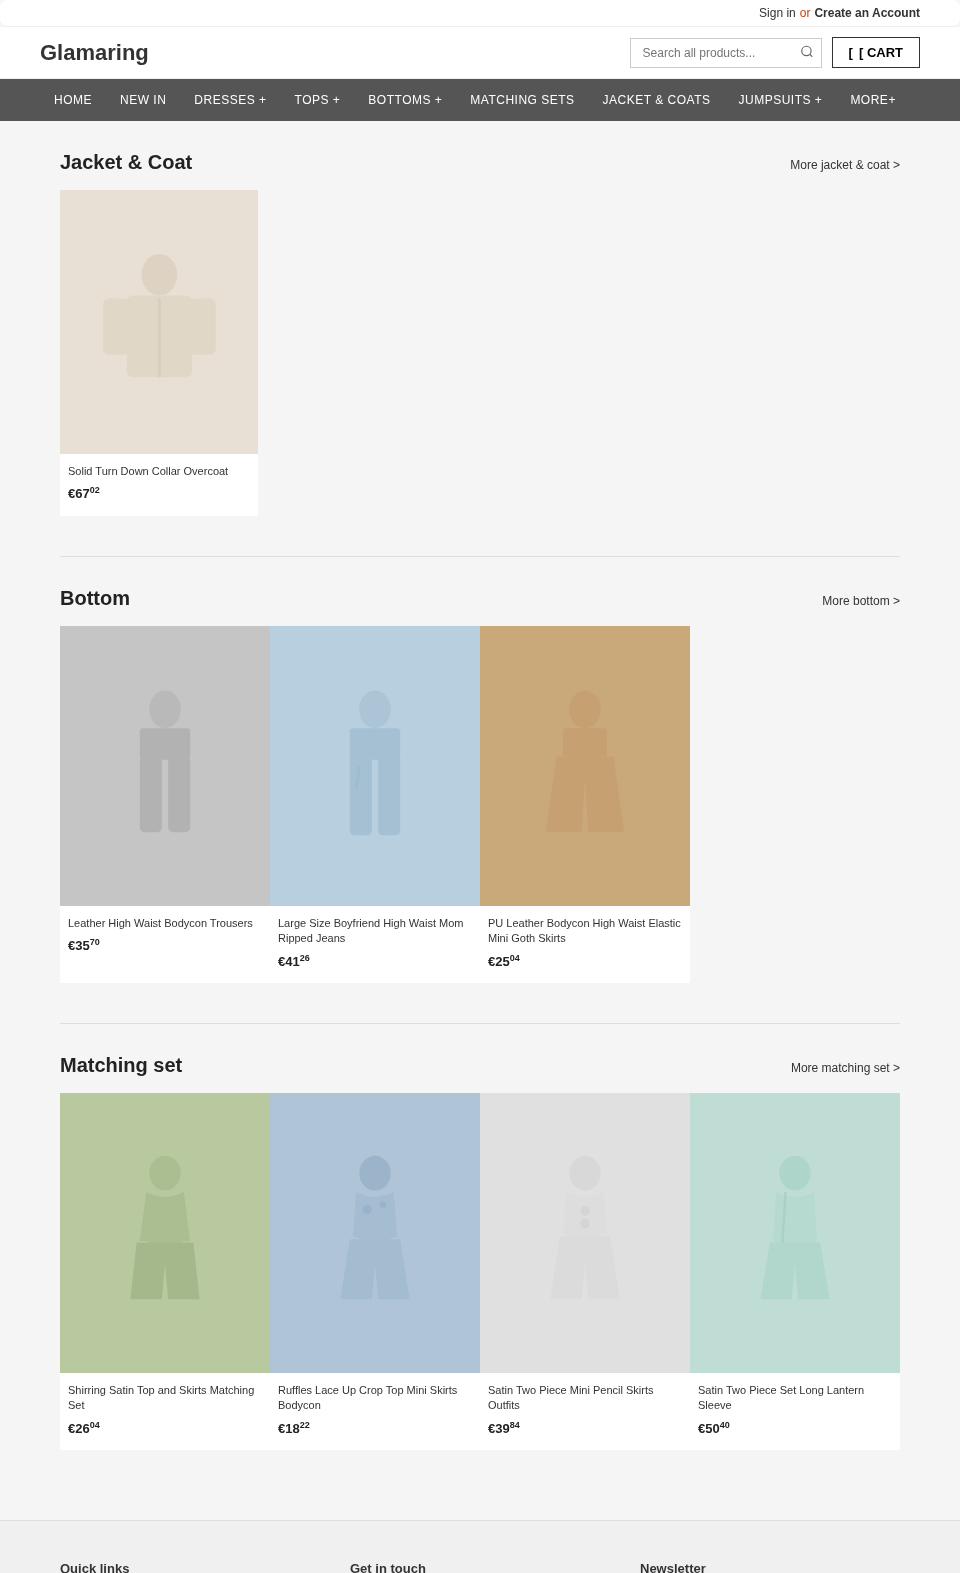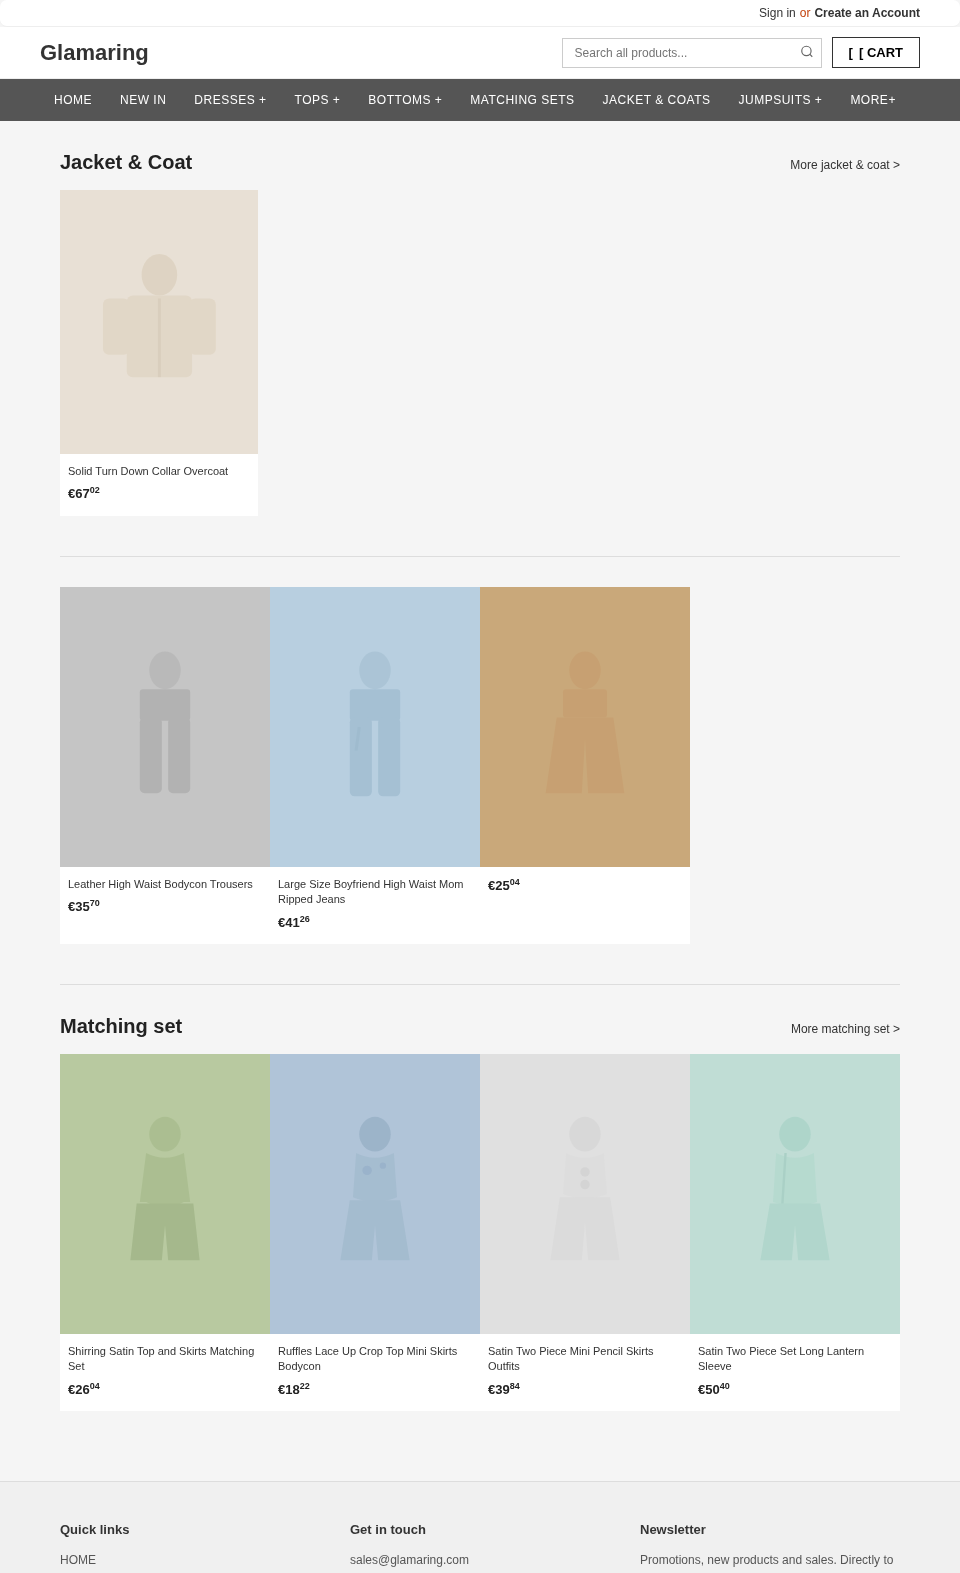--- a/index.html
+++ b/index.html
@@ -27,21 +27,21 @@
       border-bottom: 1px solid #eee;
     }
     .logo { font-size: 22px; font-weight: bold; color: #333; text-decoration: none; }
 
     .header-right { display: flex; align-items: center; gap: 10px; }
     .search-wrapper { position: relative; }
     .search-input {
       border: 1px solid #ccc;
       padding: 7px 47px 7px 12px;
       font-size: 12px;
-      width: 260px;
+      width: 192px;
       outline: none;
       color: #999;
     }
     .search-btn {
       position: absolute; right: 8px; top: 50%; transform: translateY(-50%);
       background: none; border: none; cursor: pointer; font-size: 13px; color: #666;
     }
     .cart-btn {
       border: 1px solid #333;
       padding: 7px 16px;
@@ -200,20 +200,24 @@
             <span>€67</span><sup>02</sup>
           </p>
         </div>
       </div>
     </div>
   </div>
 
   <hr class="section-divider">
 
   <div class="section">
+    <div class="section-header">
+      <h2 class="section-title">Bottom</h2>
+      <a class="more-link">More bottom &gt;</a>
+    </div>
     <div class="products-grid">
 
       <div class="product-card">
         <div class="product-img img-leggings">
           <svg viewBox="0 0 80 100" xmlns="http://www.w3.org/2000/svg">
             <ellipse cx="40" cy="14" rx="10" ry="12" fill="#a0a0a0"></ellipse>
             <rect x="24" y="26" width="32" height="20" rx="2" fill="#888"></rect>
             <rect x="24" y="44" width="14" height="48" rx="3" fill="#888"></rect>
             <rect x="42" y="44" width="14" height="48" rx="3" fill="#888"></rect>
           </svg>
@@ -246,20 +250,21 @@
 
       <div class="product-card">
         <div class="product-img img-skirt-brown">
           <svg viewBox="0 0 80 100" xmlns="http://www.w3.org/2000/svg">
             <ellipse cx="40" cy="14" rx="10" ry="12" fill="#c49060"></ellipse>
             <rect x="26" y="26" width="28" height="18" rx="2" fill="#c49060"></rect>
             <path d="M22 44 L15 92 L38 92 L40 58 L42 92 L65 92 L58 44 Z" fill="#c49060"></path>
           </svg>
         </div>
         <div class="product-info">
+          <p class="product-name">PU Leather Bodycon High Waist Elastic Mini Goth Skirts</p>
           <p class="product-price">
             <span>€25</span><sup>04</sup>
           </p>
         </div>
       </div>
     </div>
   </div>
 
   <hr class="section-divider">
 

